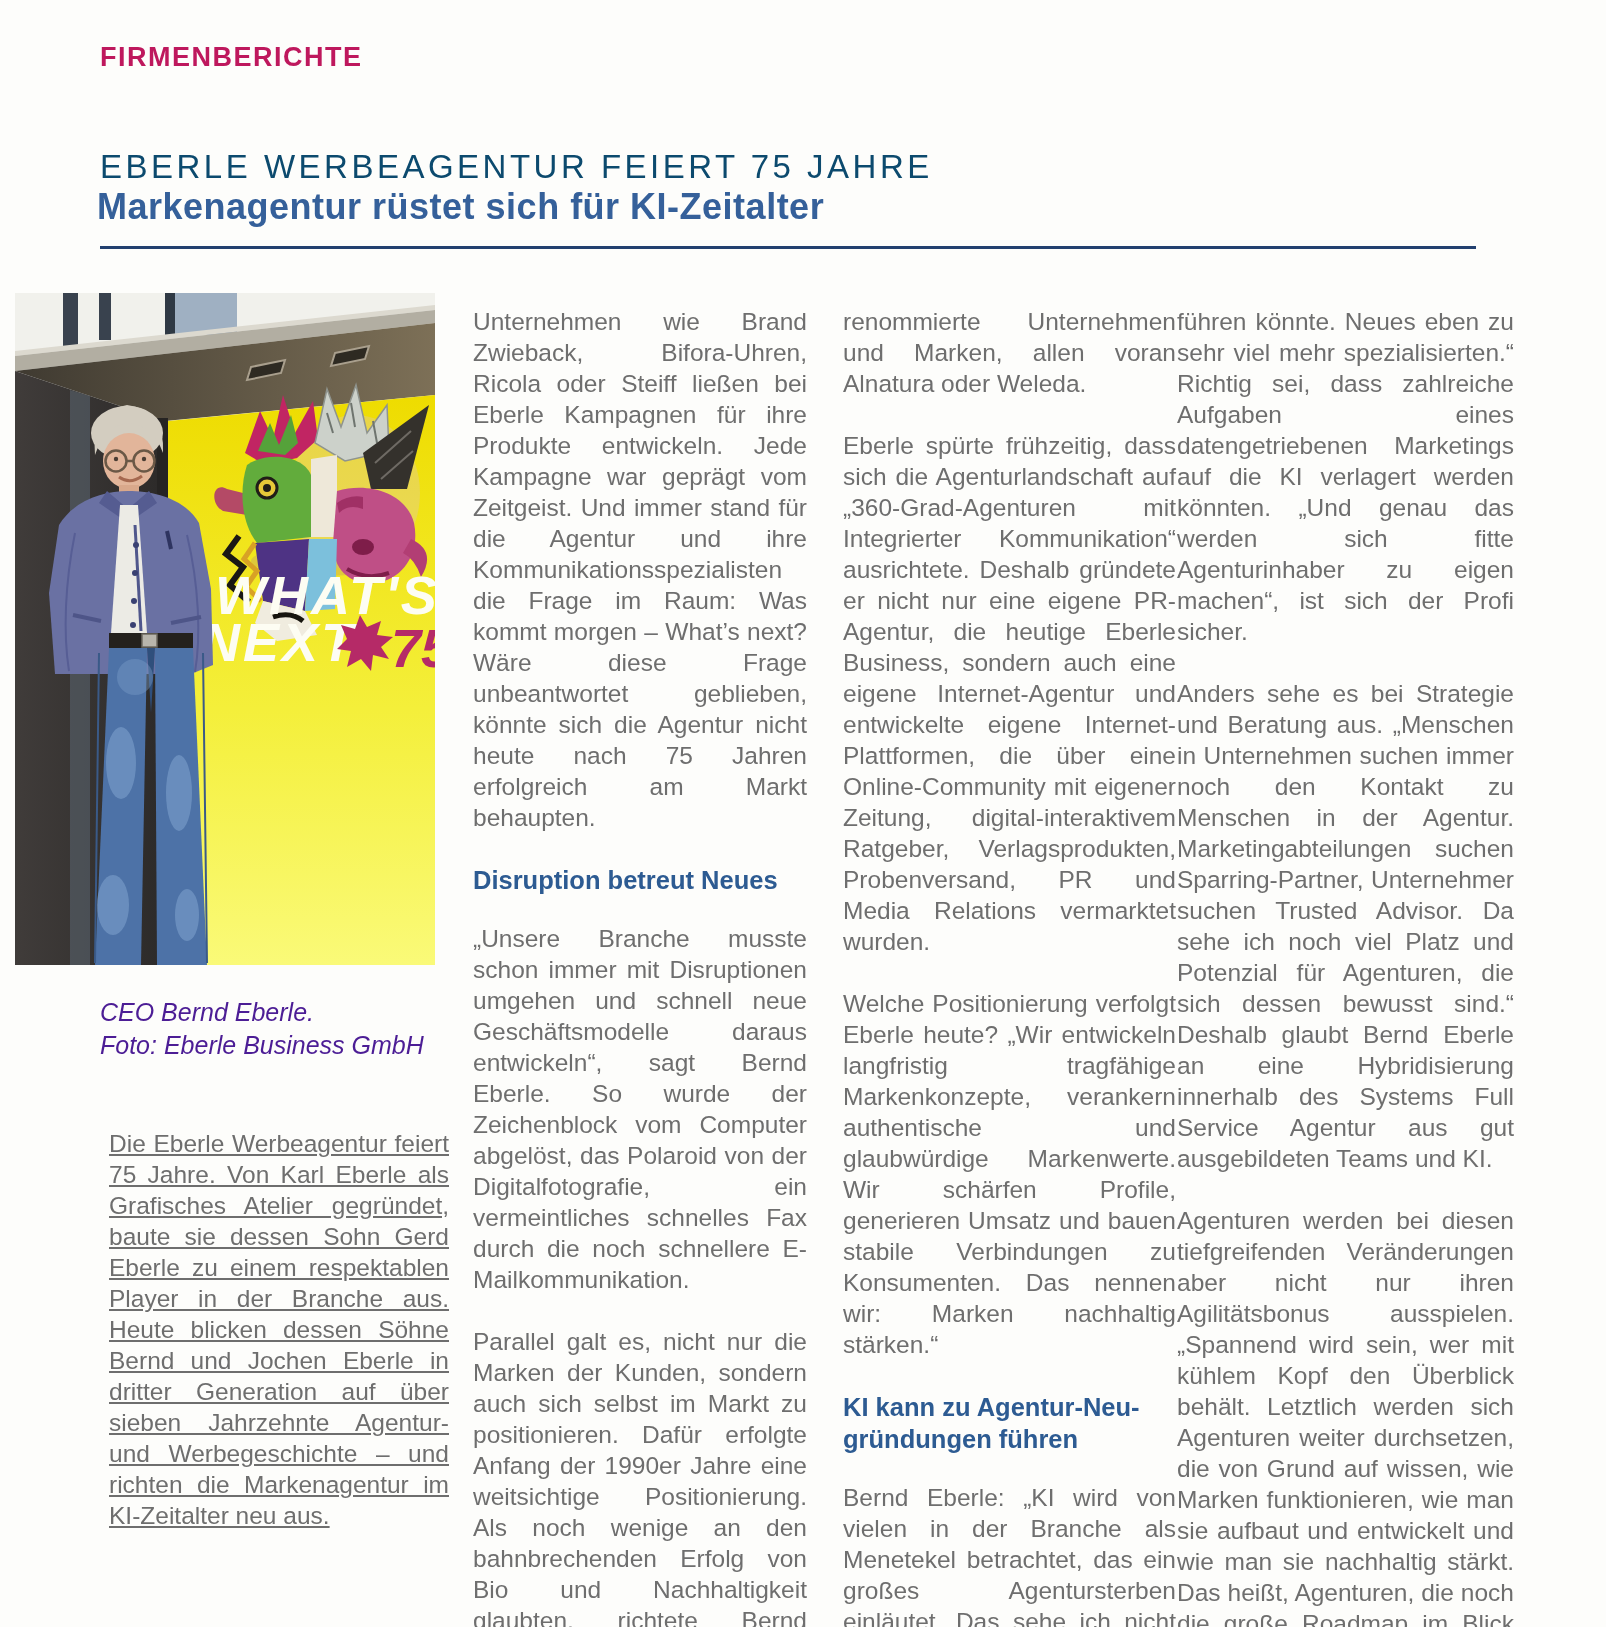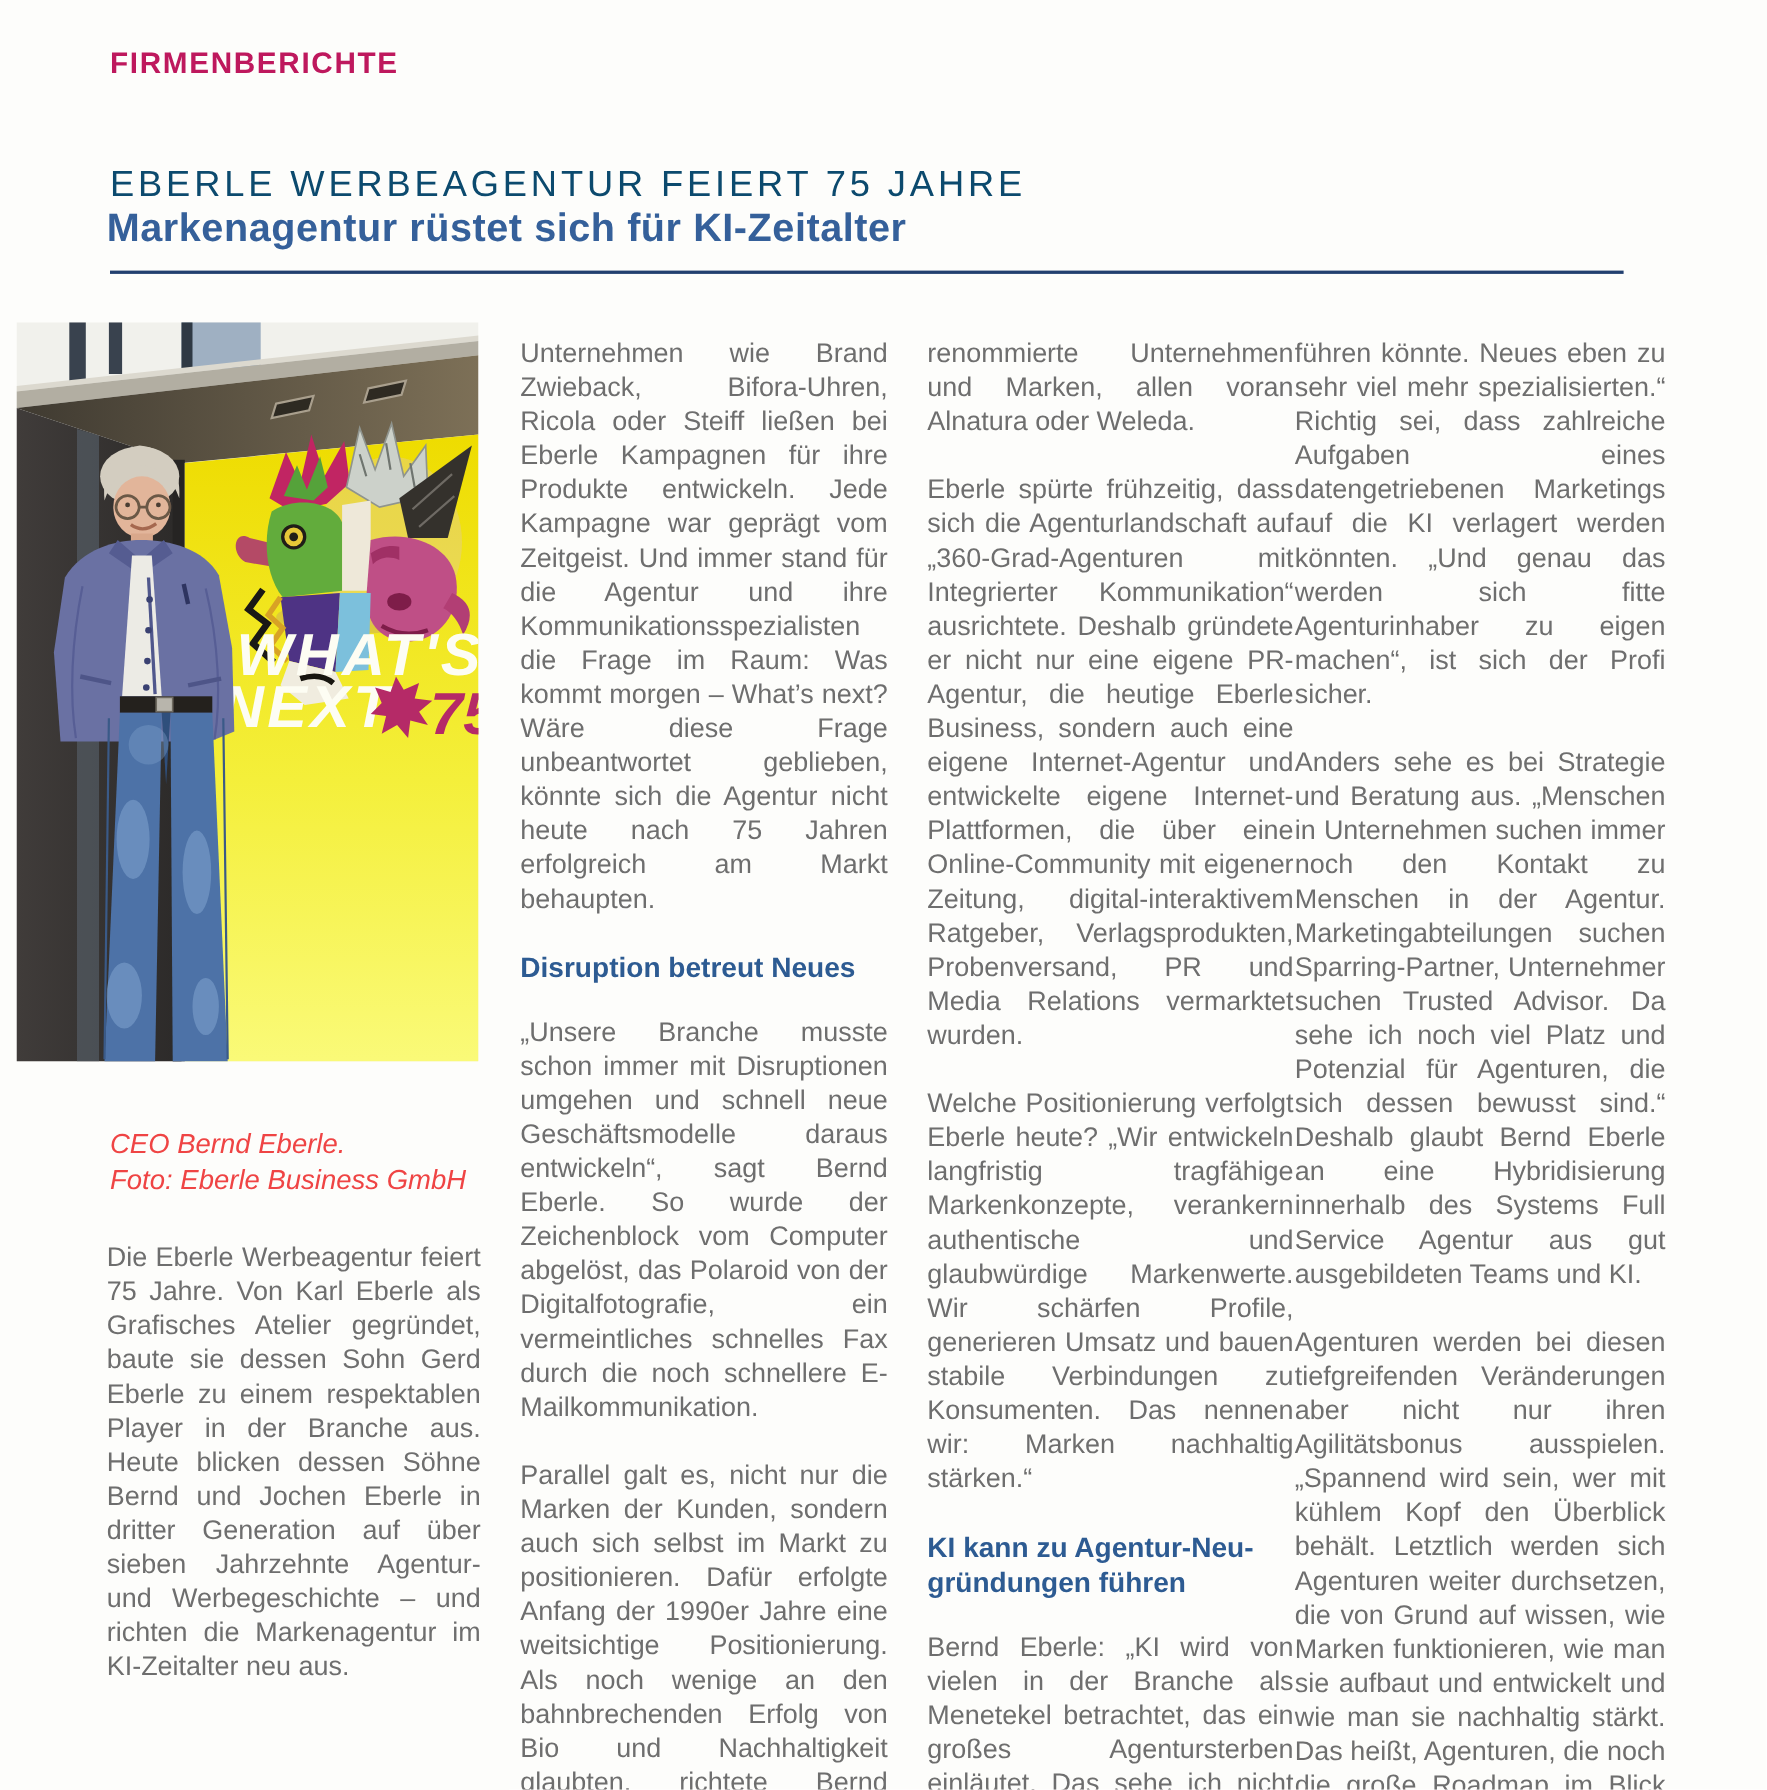--- a/index.html
+++ b/index.html
@@ -22,34 +22,34 @@
   }
   .rule {
     position:absolute; left:100px; top:246px; width:1376px; height:3px;
     background:#22406f;
   }
   .photo {
     position:absolute; left:15px; top:293px; width:420px; height:672px;
   }
   .caption {
     position:absolute; left:100px; top:996px;
-    font-size:25px; line-height:33px; font-style:italic; color:#ef4444;margin-top:28px;
+    font-size:25px; line-height:33px; font-style:italic; color:#4c1d95;
   }
   .col {
     position:absolute; top:306px;
     font-size:24.5px; line-height:31px; color:#6e6e6e;
     text-align:justify;
   }
   .col p { margin:0 0 31px 0; }
   .col h2 {
     font-size:25.5px; line-height:32px; color:#2d5b92;
     margin:26px 0 27px 0; font-weight:700; white-space:pre-line;
     text-align:left;
   }
-  #col1 { left:97px;  top:1128px; width:340px; }
+  #col1 { left:109px;  top:1128px; width:340px;text-decoration:underline; }
   #col2 { left:473px; width:334px; }
   #col3 { left:843px; width:333px; }
   #col4 { left:1177px; width:337px; }
 </style>
 </head>
 <body>
 
 <div class="page">
 
   <div class="section-label">FIRMENBERICHTE</div>

